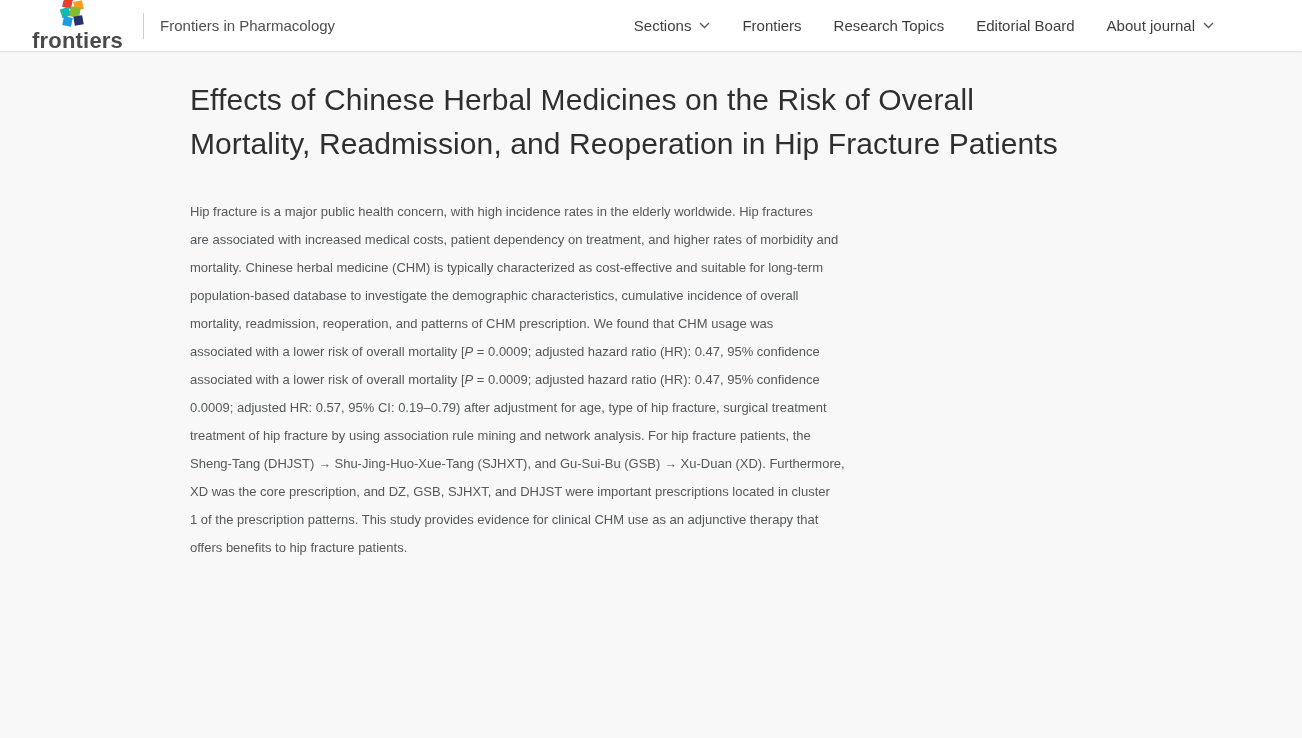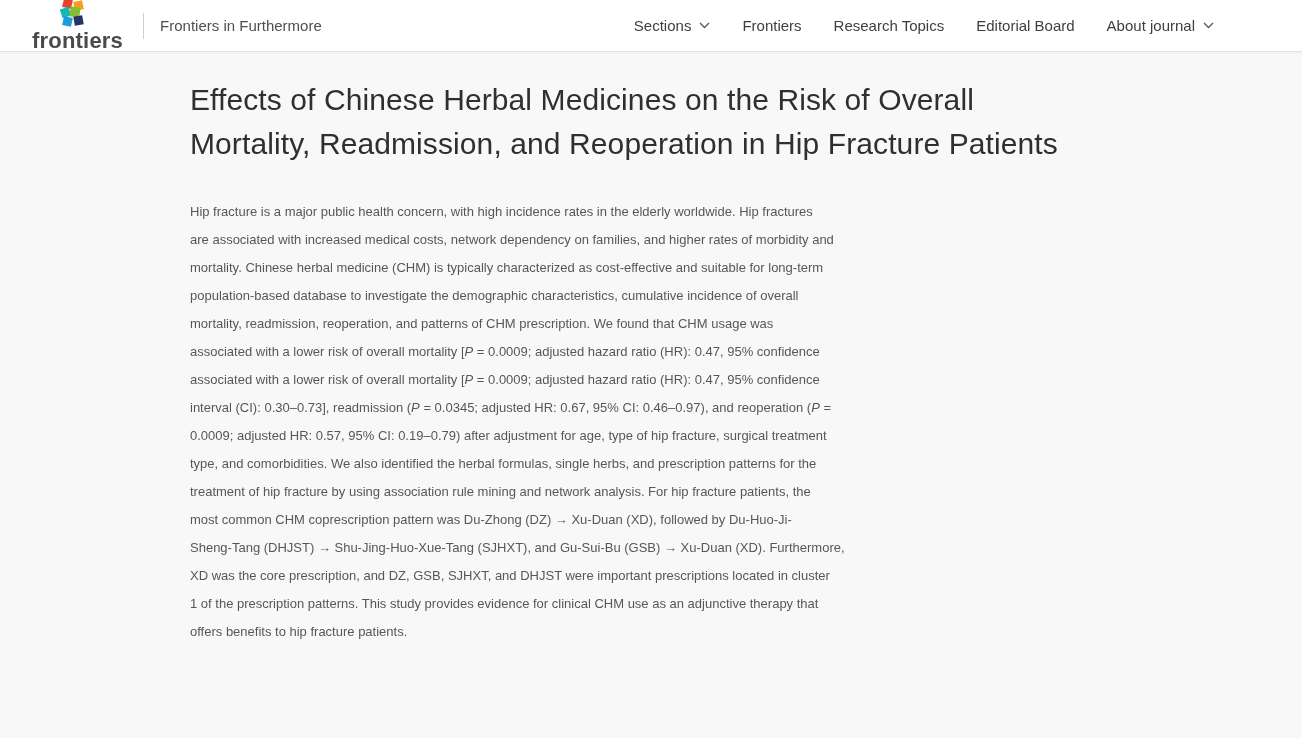--- a/index.html
+++ b/index.html
@@ -92,21 +92,21 @@
       <rect x="3" y="1" width="9" height="9" fill="#e8402f" transform="rotate(14 7.5 5.5)"></rect>
       <rect x="14" y="3" width="9" height="9" fill="#f89d1e" transform="rotate(-12 18.5 7.5)"></rect>
       <rect x="1" y="10" width="9" height="9" fill="#16b8b2" transform="rotate(-18 5.5 14.5)"></rect>
       <rect x="10" y="9" width="10" height="10" fill="#84bd33" transform="rotate(8 15 14)"></rect>
       <rect x="3" y="19" width="9" height="9" fill="#1e9ddd" transform="rotate(12 7.5 23.5)"></rect>
       <rect x="14" y="18" width="9" height="9" fill="#26336b" transform="rotate(-10 18.5 22.5)"></rect>
     </svg>
     <span class="brand-word">frontiers</span>
   </div>
   <span class="brand-divider"></span>
-  <span class="journal-name">Frontiers in Furthermore</span>
+  <span class="journal-name">Frontiers in Pharmacology</span>
 
   <nav class="nav">
     <span class="nav-item">
       <span>Sections</span>
       <svg class="chevron" viewBox="0 0 11 7">
           <path d="M1 1 L5.5 5.5 L10 1" fill="none" stroke="#5a5a5a" stroke-width="1.4"></path>
         </svg>
     </span>
     <span class="nav-item">
       <span>Frontiers</span>
@@ -123,29 +123,26 @@
           <path d="M1 1 L5.5 5.5 L10 1" fill="none" stroke="#5a5a5a" stroke-width="1.4"></path>
         </svg>
     </span>
   </nav>
 </header>
 
 <main class="main">
   <h1 class="article-title">Effects of Chinese Herbal Medicines on the Risk of Overall Mortality, Readmission, and Reoperation in Hip Fracture Patients</h1>
   <div class="abstract">
       <div class="abstract-line">Hip fracture is a major public health concern, with high incidence rates in the elderly worldwide. Hip fractures</div>
-      <div class="abstract-line">are associated with increased medical costs, network dependency on families, and higher rates of morbidity and</div>
+      <div class="abstract-line">are associated with increased medical costs, patient dependency on treatment, and higher rates of morbidity and</div>
       <div class="abstract-line">mortality. Chinese herbal medicine (CHM) is typically characterized as cost-effective and suitable for long-term</div>
       <div class="abstract-line">population-based database to investigate the demographic characteristics, cumulative incidence of overall</div>
       <div class="abstract-line">mortality, readmission, reoperation, and patterns of CHM prescription. We found that CHM usage was</div>
       <div class="abstract-line">associated with a lower risk of overall mortality [<i>P</i> = 0.0009; adjusted hazard ratio (HR): 0.47, 95% confidence</div>
       <div class="abstract-line">associated with a lower risk of overall mortality [<i>P</i> = 0.0009; adjusted hazard ratio (HR): 0.47, 95% confidence</div>
-      <div class="abstract-line">interval (CI): 0.30–0.73], readmission (<i>P</i> = 0.0345; adjusted HR: 0.67, 95% CI: 0.46–0.97), and reoperation (<i>P</i> =</div>
       <div class="abstract-line">0.0009; adjusted HR: 0.57, 95% CI: 0.19–0.79) after adjustment for age, type of hip fracture, surgical treatment</div>
-      <div class="abstract-line">type, and comorbidities. We also identified the herbal formulas, single herbs, and prescription patterns for the</div>
       <div class="abstract-line">treatment of hip fracture by using association rule mining and network analysis. For hip fracture patients, the</div>
-      <div class="abstract-line">most common CHM coprescription pattern was Du-Zhong (DZ) → Xu-Duan (XD), followed by Du-Huo-Ji-</div>
       <div class="abstract-line">Sheng-Tang (DHJST) → Shu-Jing-Huo-Xue-Tang (SJHXT), and Gu-Sui-Bu (GSB) → Xu-Duan (XD). Furthermore,</div>
       <div class="abstract-line">XD was the core prescription, and DZ, GSB, SJHXT, and DHJST were important prescriptions located in cluster</div>
       <div class="abstract-line">1 of the prescription patterns. This study provides evidence for clinical CHM use as an adjunctive therapy that</div>
       <div class="abstract-line">offers benefits to hip fracture patients.</div>
     </div>
 </main>
 
 </body></html>

